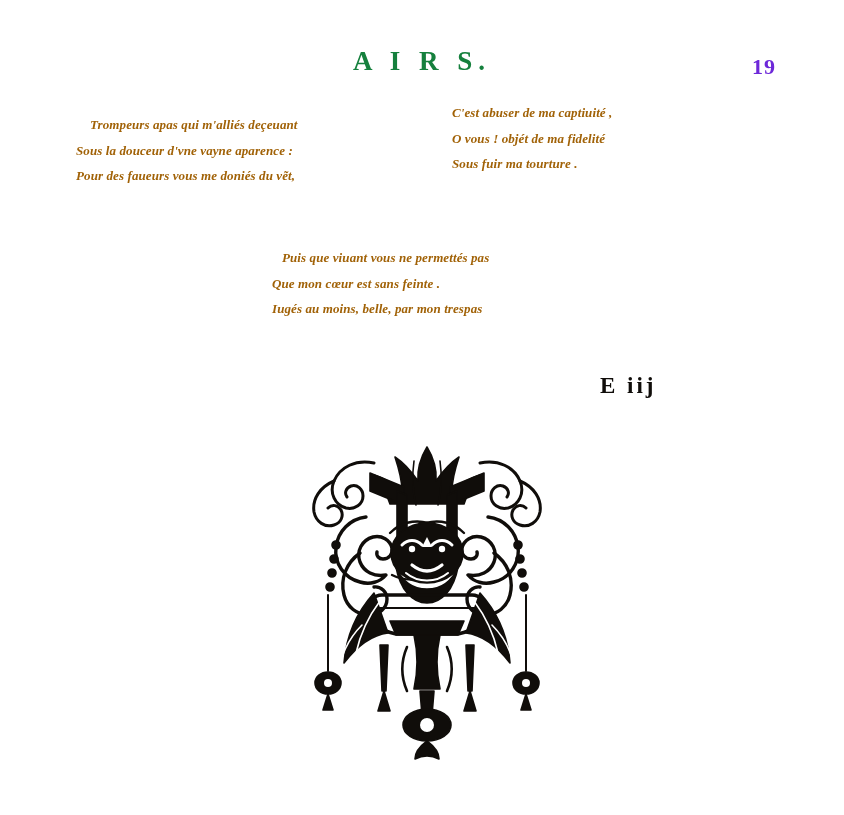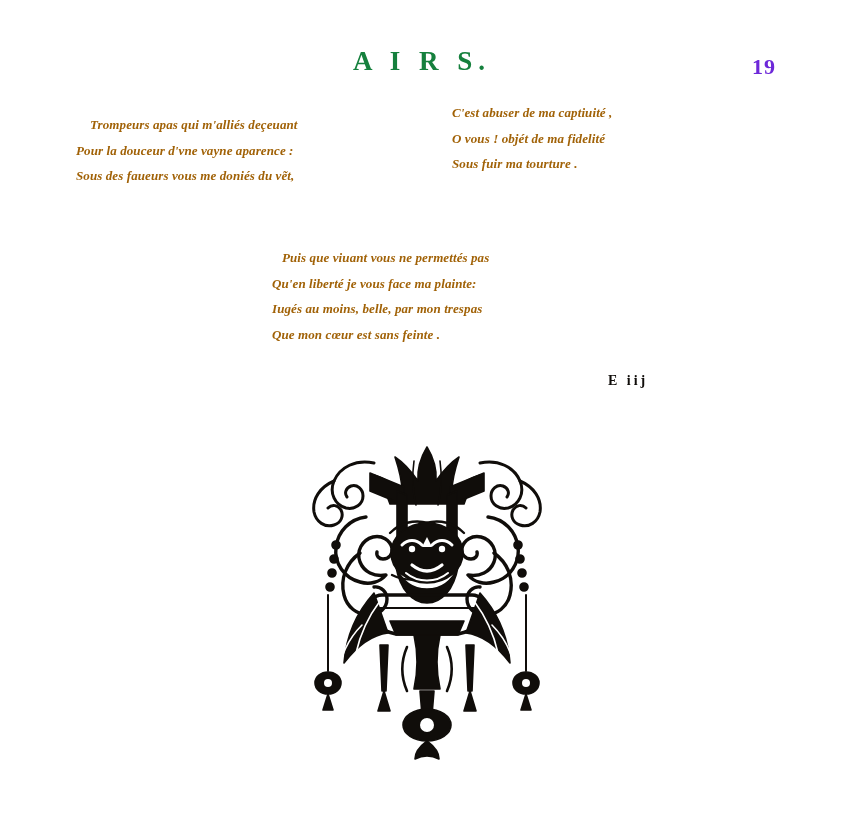--- a/index.html
+++ b/index.html
@@ -73,26 +73,25 @@
   #stanza-center{ left: 272px; top: 245px; }
 
   
   #stanza-left  .line:nth-child(1) { padding-left: 14px; }
   #stanza-center .line:nth-child(1) { padding-left: 10px; }
 
   .signature {
     position: absolute;
     left: 600px;
     top: 373px;
-    font-size: 14px;
+    font-size: 23px;
     font-family: "Liberation Serif", serif;
     letter-spacing: 3px;
     font-weight: 600;
     color: #100d0a;
-    margin-left: 8px;
   }
 
   
   .ornament {
     position: absolute;
     left: 262px;
     top: 425px;
     width: 330px;
     height: 340px;
   }
@@ -103,35 +102,34 @@
 
 <div class="page">
 
   <div class="header">
     <div class="head-title">A I R S.</div>
     <div class="folio">19</div>
   </div>
 
   <div class="verse" id="stanza-left">
     <span class="line">Trompeurs apas qui m'alliés deçeuant</span>
-    <span class="line">Pour la douceur d'vne vayne aparence :</span>
-    <span class="line">Sous des faueurs vous me doniés du vẽt,</span>
+    <span class="line">Sous la douceur d'vne vayne aparence :</span>
+    <span class="line">Pour des faueurs vous me doniés du vẽt,</span>
   </div>
 
   <div class="verse" id="stanza-right">
     <span class="line">C'est abuser de ma captiuité ,</span>
     <span class="line">O vous ! objét de ma fidelité</span>
     <span class="line">Sous fuir ma tourture .</span>
   </div>
 
   <div class="verse" id="stanza-center">
     <span class="line">Puis que viuant vous ne permettés pas</span>
-    <span class="line">Qu'en liberté je vous face ma plainte:</span>
+    <span class="line">Que mon cœur est sans feinte .</span>
     <span class="line">Iugés au moins, belle, par mon trespas</span>
-    <span class="line">Que mon cœur est sans feinte .</span>
   </div>
 
   <div class="signature">E  iij</div>
 
   <div class="ornament">
     <svg width="330" height="340" viewBox="0 0 330 340" xmlns="http://www.w3.org/2000/svg">
       <g fill="#100d0a" stroke="#100d0a" stroke-width="1.6" stroke-linecap="round" stroke-linejoin="round">
 
         <path d="M165 22 c-6 10 -10 22 -9 34 c-7 -10 -14 -18 -23 -24 c4 12 7 23 7 34 c-9 -8 -18 -13 -28 -16
                  c7 9 13 19 16 29 l74 0 c3 -10 9 -20 16 -29 c-10 3 -19 8 -28 16 c0 -11 3 -22 7 -34 c-9 6 -16 14 -23 24

